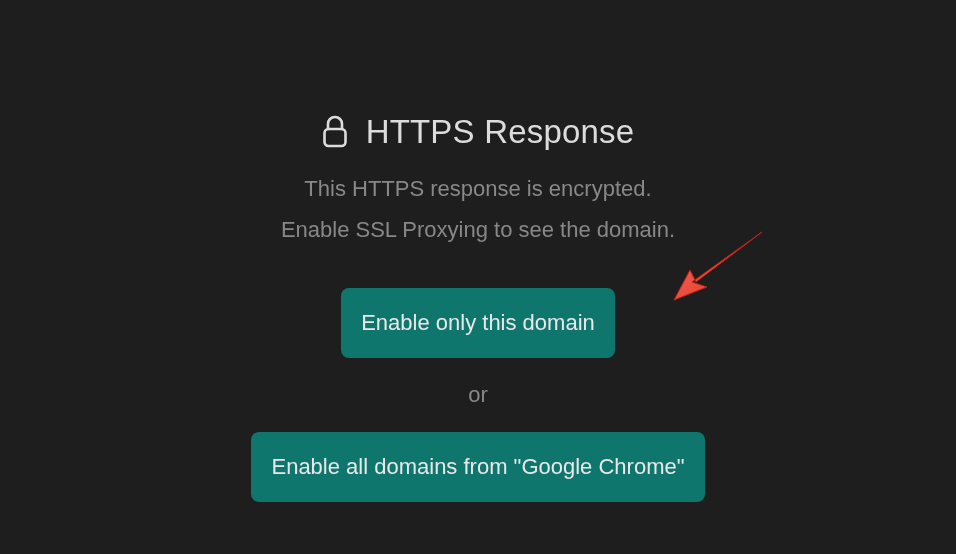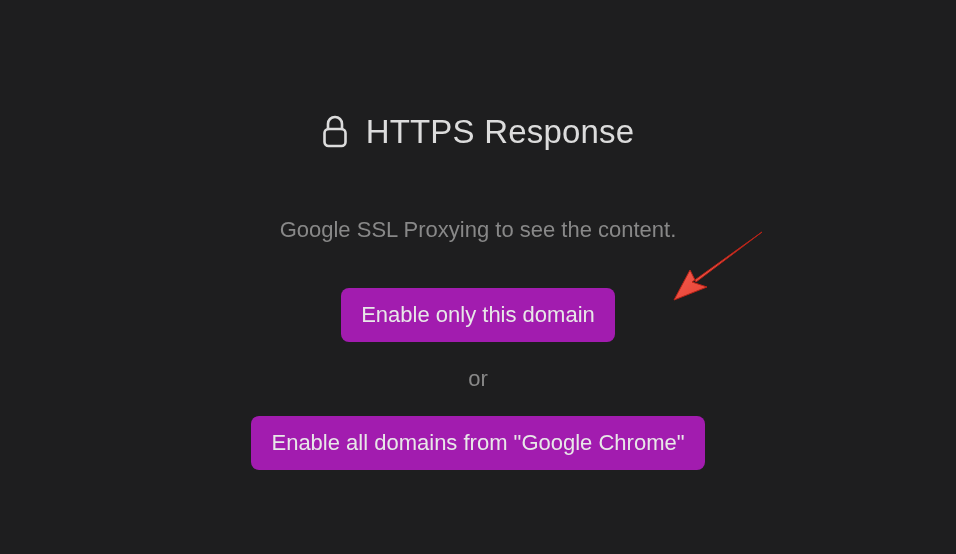--- a/index.html
+++ b/index.html
@@ -42,26 +42,26 @@
       color: #dcdcdc;
       letter-spacing: 0.2px;
     }
     .subtitle {
       font-size: 22px;
       color: #888888;
       line-height: 1.85;
       margin-bottom: 38px;
     }
     .button {
-      background-color: #a21caf;
+      background-color: #0f766e;
       color: #e8e8e8;
       border: none;
       border-radius: 8px;
       font-size: 22px;
-      padding: 14px 20px;
+      padding: 22px 20px;
       cursor: pointer;
       font-family: inherit;
     }
     .or-text {
       font-size: 22px;
       color: #888888;
       margin: 24px 0;
     }
     .annotation-arrow {
       position: absolute;
@@ -77,22 +77,22 @@
   <div class="title-row">
     <span class="lock-icon">
       <svg viewBox="0 0 26 34" fill="none" xmlns="http://www.w3.org/2000/svg">
         <path d="M6 14 V9 C6 5 9 2 13 2 C17 2 20 5 20 9 V14" stroke="#dcdcdc" stroke-width="2.6" stroke-linecap="round" fill="none"></path>
         <rect x="2.5" y="14" width="21" height="17" rx="4" stroke="#dcdcdc" stroke-width="2.6" fill="none"></rect>
       </svg>
     </span>
     <h1 class="title">HTTPS Response</h1>
   </div>
   <p class="subtitle">
-    <br>
-    <span>Google SSL Proxying to see the content.</span>
+    <span>This HTTPS response is encrypted.</span><br>
+    <span>Enable SSL Proxying to see the domain.</span>
   </p>
   <button class="button">Enable only this domain</button>
   <div class="or-text">or</div>
   <button class="button">Enable all domains from "Google Chrome"</button>
 </div>
 
 <div class="annotation-arrow">
   <svg width="110" height="90" viewBox="0 0 110 90" xmlns="http://www.w3.org/2000/svg">
     <defs>
       <linearGradient id="redgrad" x1="0%" y1="0%" x2="100%" y2="100%">

